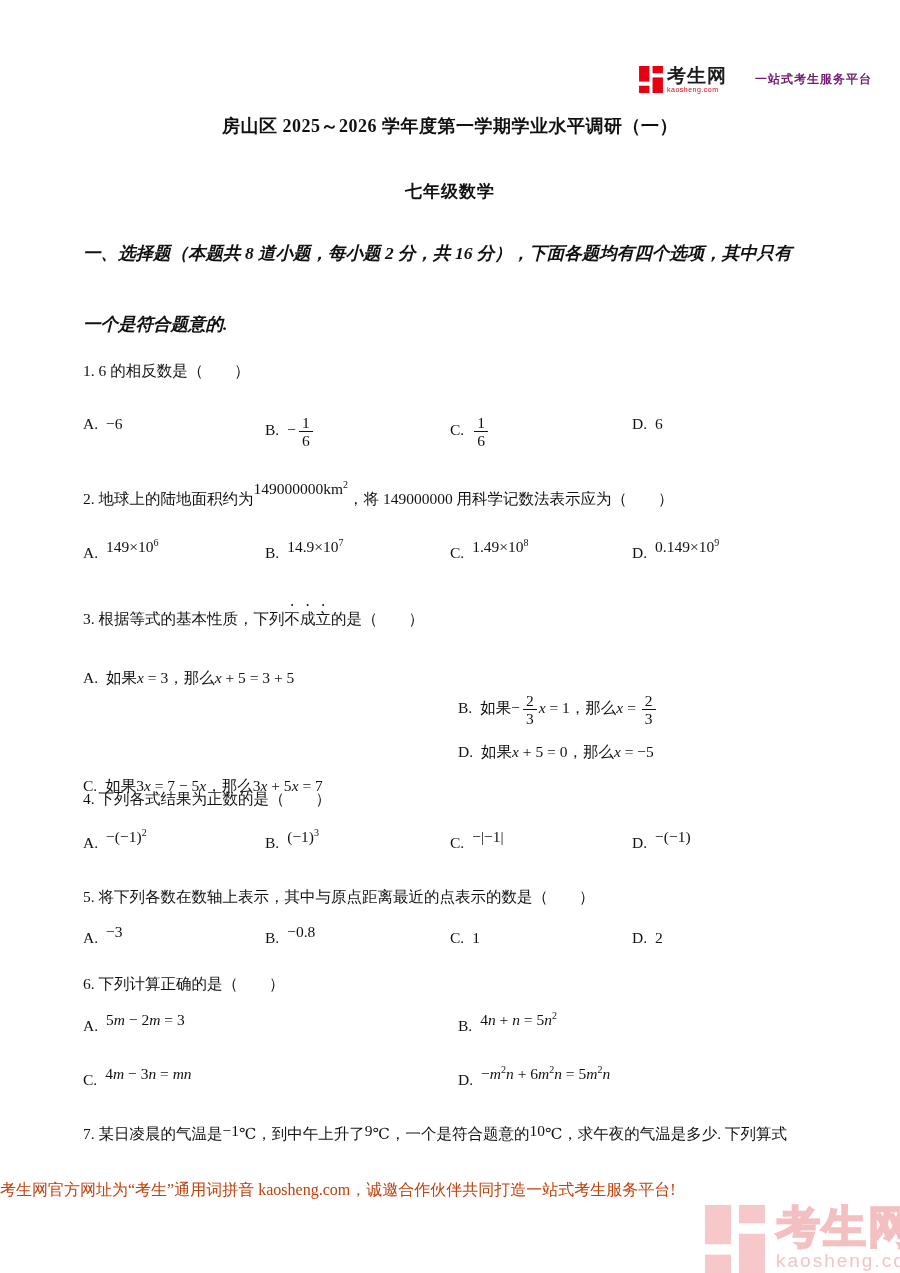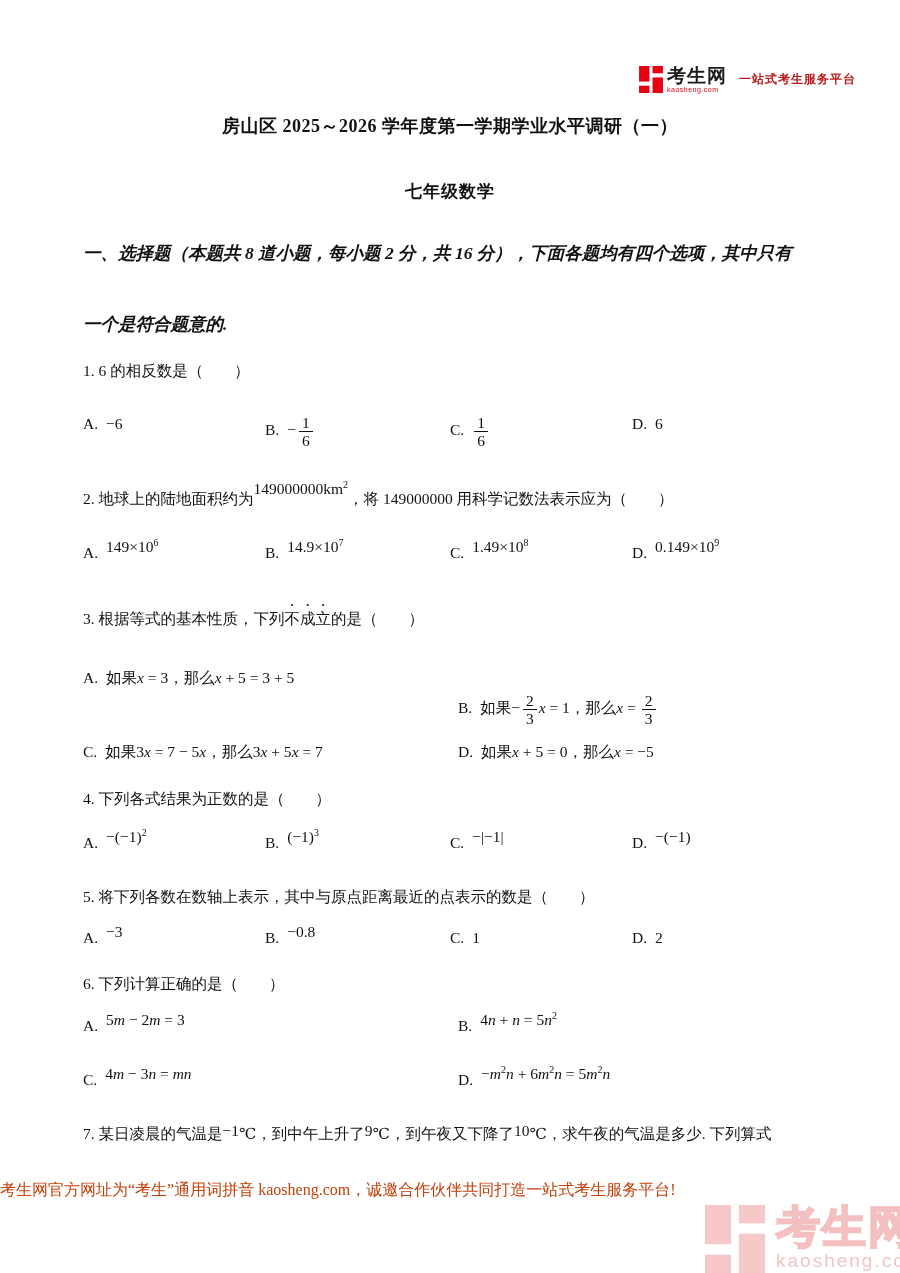--- a/index.html
+++ b/index.html
@@ -7,21 +7,21 @@
         font-family:"Liberation Serif","DejaVu Serif",serif;color:#111;}
 
   
   .logo{position:absolute;top:66px;left:639px;display:flex;align-items:center;}
   .logo-icon{width:24px;height:27px;fill:#e60012;flex:0 0 auto;}
   .brand-col{margin-left:4px;line-height:1;}
   .brand{font-size:19px;font-weight:bold;color:#1c1c1c;letter-spacing:1px;
          font-family:"Liberation Sans","DejaVu Sans",sans-serif;}
   .domain{font-size:7px;color:#e60012;letter-spacing:.5px;margin-top:1px;
           font-family:"Liberation Sans","DejaVu Sans",sans-serif;}
-  .tagline{margin-left:12px;font-size:12px;font-weight:bold;color:#b91c1c;letter-spacing:1px;
+  .tagline{margin-left:28px;font-size:12px;font-weight:bold;color:#701a75;letter-spacing:1px;
            font-family:Liberation Mono, monospace;}
 
   
   .title{position:absolute;top:114px;left:0;width:100%;text-align:center;
          font-size:18px;font-weight:bold;letter-spacing:.5px;}
   .subtitle{position:absolute;top:180px;left:0;width:100%;text-align:center;
             font-size:17px;font-weight:bold;letter-spacing:1px;}
 
   
   .line{position:absolute;left:83px;font-size:15.5px;white-space:nowrap;line-height:1.35;}
@@ -92,42 +92,42 @@
 
   <div class="line" style="top:489px"><span>2. 地球上的陆地面积约为</span><span class="raise"><span>149000000km</span><sup>2</sup></span><span>，将 149000000 用科学记数法表示应为（　　）</span></div>
   <span class="opt" style="left:83px;top:543px"><span class="lbl">A.</span><span class="rv"><span>149×10</span><sup>6</sup></span></span>
   <span class="opt" style="left:265px;top:543px"><span class="lbl">B.</span><span class="rv"><span>14.9×10</span><sup>7</sup></span></span>
   <span class="opt" style="left:450px;top:543px"><span class="lbl">C.</span><span class="rv"><span>1.49×10</span><sup>8</sup></span></span>
   <span class="opt" style="left:632px;top:543px"><span class="lbl">D.</span><span class="rv"><span>0.149×10</span><sup>9</sup></span></span>
 
   <div class="line" style="top:601px"><span>3. 根据等式的基本性质，下列</span><span class="emph">不成立</span><span>的是（　　）</span></div>
   <span class="opt" style="left:83px;top:668px"><span class="lbl">A.</span><span>如果</span><span class="math"><i>x</i> = 3</span><span>，那么</span><span class="math"><i>x</i> + 5 = 3 + 5</span></span>
   <span class="opt" style="left:458px;top:692px"><span class="lbl">B.</span><span>如果</span><span class="fsign">−</span><span class="frac"><span class="num">2</span><span class="den">3</span></span><span class="math"><i>x</i> = 1</span><span>，那么</span><span class="math"><i>x</i> = </span><span class="frac"><span class="num">2</span><span class="den">3</span></span></span>
-  <span class="opt" style="left:83px;top:742px"><span class="lbl">C.</span><span>如果</span><span class="math">3<i>x</i> = 7 − 5<i>x</i></span><span>，那么</span><span class="math">3<i>x</i> + 5<i>x</i> = 7</span></span>
+  <span class="opt" style="left:83px;top:776px"><span class="lbl">C.</span><span>如果</span><span class="math">3<i>x</i> = 7 − 5<i>x</i></span><span>，那么</span><span class="math">3<i>x</i> + 5<i>x</i> = 7</span></span>
   <span class="opt" style="left:458px;top:742px"><span class="lbl">D.</span><span>如果</span><span class="math"><i>x</i> + 5 = 0</span><span>，那么</span><span class="math"><i>x</i> = −5</span></span>
 
   <div class="line" style="top:789px">4. 下列各式结果为正数的是（　　）</div>
   <span class="opt" style="left:83px;top:833px"><span class="lbl">A.</span><span class="rv"><span>−(−1)</span><sup>2</sup></span></span>
   <span class="opt" style="left:265px;top:833px"><span class="lbl">B.</span><span class="rv"><span>(−1)</span><sup>3</sup></span></span>
   <span class="opt" style="left:450px;top:833px"><span class="lbl">C.</span><span class="rv">−|−1|</span></span>
   <span class="opt" style="left:632px;top:833px"><span class="lbl">D.</span><span class="rv">−(−1)</span></span>
 
   <div class="line" style="top:887px">5. 将下列各数在数轴上表示，其中与原点距离最近的点表示的数是（　　）</div>
   <span class="opt" style="left:83px;top:928px"><span class="lbl">A.</span><span class="rv">−3</span></span>
   <span class="opt" style="left:265px;top:928px"><span class="lbl">B.</span><span class="rv">−0.8</span></span>
   <span class="opt" style="left:450px;top:928px"><span class="lbl">C.</span><span>1</span></span>
   <span class="opt" style="left:632px;top:928px"><span class="lbl">D.</span><span>2</span></span>
 
   <div class="line" style="top:974px">6. 下列计算正确的是（　　）</div>
   <span class="opt" style="left:83px;top:1016px"><span class="lbl">A.</span><span class="rv math">5<i>m</i> − 2<i>m</i> = 3</span></span>
   <span class="opt" style="left:458px;top:1016px"><span class="lbl">B.</span><span class="rv"><span class="math">4<i>n</i> + <i>n</i> = 5<i>n</i></span><sup>2</sup></span></span>
   <span class="opt" style="left:83px;top:1070px"><span class="lbl">C.</span><span class="rv math">4<i>m</i> − 3<i>n</i> = <i>mn</i></span></span>
   <span class="opt" style="left:458px;top:1070px"><span class="lbl">D.</span><span class="rv"><span class="math">−<i>m</i></span><sup>2</sup><span class="math"><i>n</i> + 6<i>m</i></span><sup>2</sup><span class="math"><i>n</i> = 5<i>m</i></span><sup>2</sup><span class="math"><i>n</i></span></span></span>
 
-  <div class="line" style="top:1124px"><span>7. 某日凌晨的气温是</span><span class="raise-sm">−1</span><span>℃，到中午上升了</span><span class="raise-sm">9</span><span>℃，到午夜又下降了</span><span class="raise-sm">10</span><span>℃，求午夜的气温是多少. 下列算式</span></div>
+  <div class="line" style="top:1124px"><span>7. 某日凌晨的气温是</span><span class="raise-sm">−1</span><span>℃，到中午上升了</span><span class="raise-sm">9</span><span>℃，一个是符合题意的</span><span class="raise-sm">10</span><span>℃，求午夜的气温是多少. 下列算式</span></div>
 
   <div class="footer">考生网官方网址为“考生”通用词拼音 kaosheng.com，诚邀合作伙伴共同打造一站式考生服务平台!</div>
 
   <div class="wm">
     <svg class="wm-icon" viewBox="0 0 23 26">
       <rect x="0" y="0" width="10" height="15"></rect>
         <rect x="0" y="19" width="10" height="7"></rect>
       <rect x="13" y="0" width="10" height="7"></rect>
         <rect x="13" y="11" width="10" height="15"></rect>
     </svg>

